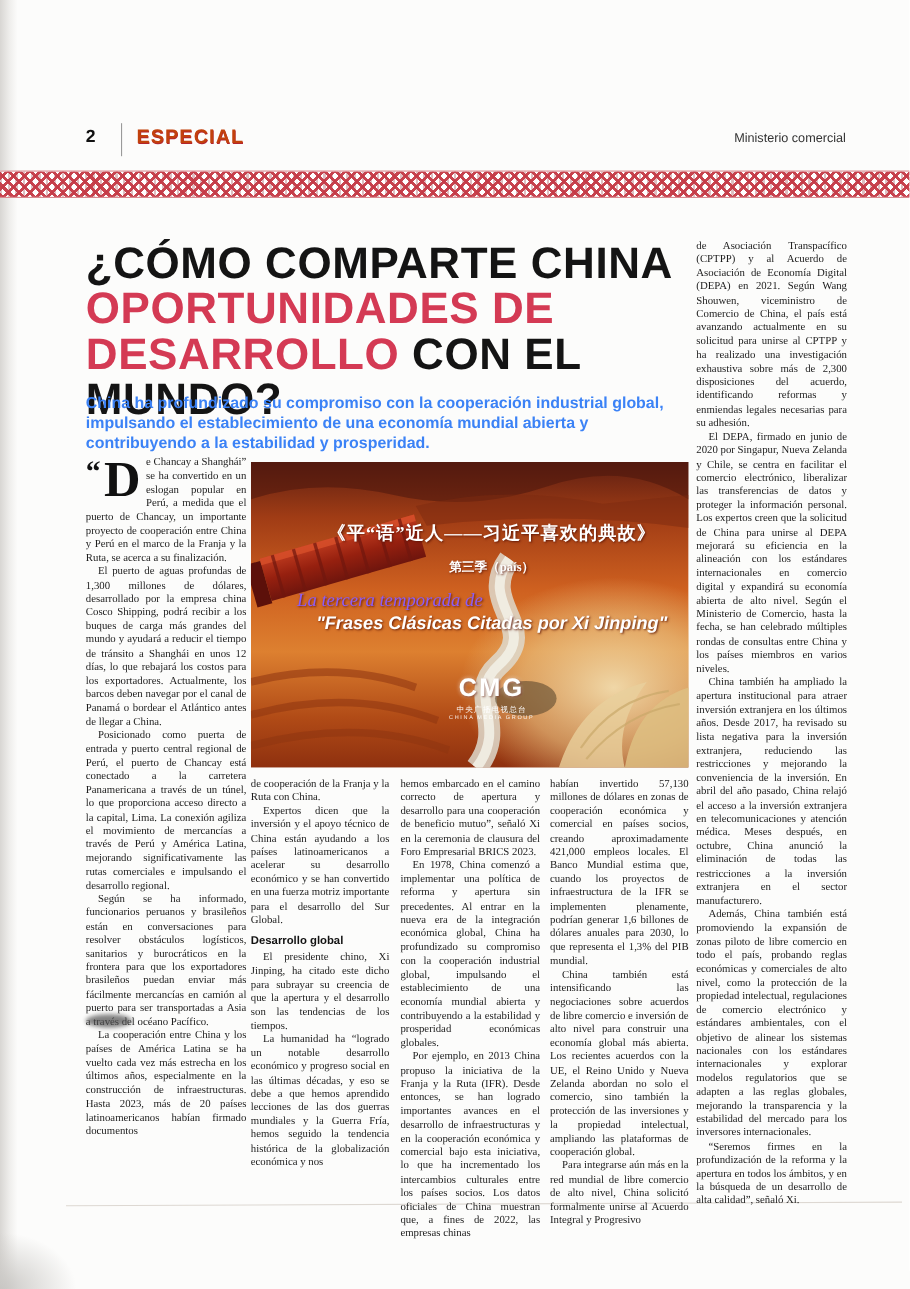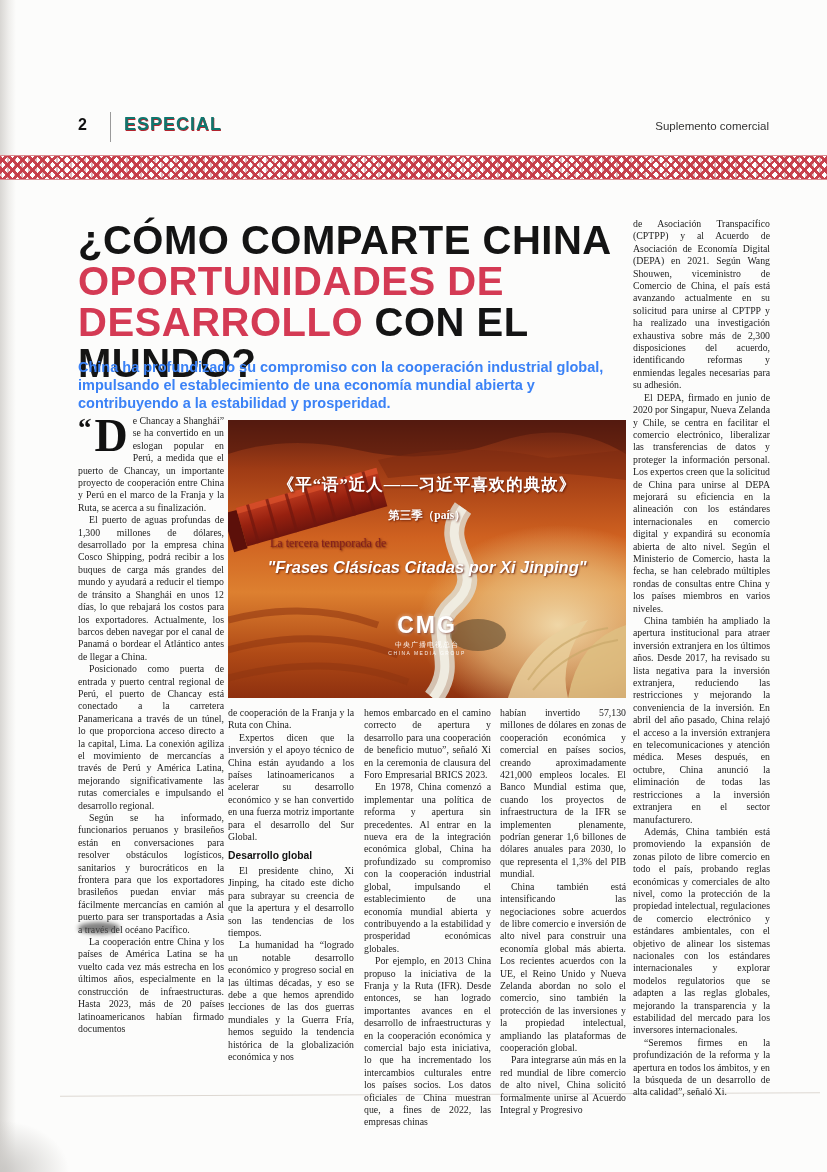--- a/index.html
+++ b/index.html
@@ -11,21 +11,21 @@
   .scan-bottom-line{position:absolute;left:60px;top:1094px;width:760px;height:1px;
     background:#ddd8d2;transform:rotate(-0.25deg);}
   .scan-corner{position:absolute;left:0;top:1120px;width:70px;height:52px;
     background:radial-gradient(ellipse at 0% 100%,#c9c7c4,rgba(255,255,255,0) 70%);}
   
   .header{position:absolute;top:112px;left:78px;right:58px;height:32px;
     font-family:"Liberation Sans",sans-serif;}
   .pagenum{position:absolute;left:0;top:4px;font-size:16px;font-weight:bold;color:#111;}
   .hdr-divider{position:absolute;left:32px;top:0;width:1px;height:30px;background:#9a9a9a;}
   .section{position:absolute;left:46px;top:2px;font-size:18px;font-weight:bold;
-    color:#0f766e;letter-spacing:1px;text-shadow:0.5px 0.5px 0 #b3242e;}
+    color:#c2410c;letter-spacing:1px;text-shadow:0.5px 0.5px 0 #b3242e;}
   .supplement{position:absolute;right:0;top:8px;font-size:11.5px;color:#333;}
   
   .band{position:absolute;top:155px;left:0;width:827px;height:23px;background-color:#fff;
     background-image:
       repeating-linear-gradient(45deg,rgba(197,58,70,0.95) 0 2.6px,rgba(255,255,255,0) 2.6px 7px),
       repeating-linear-gradient(-45deg,rgba(197,58,70,0.95) 0 2.6px,rgba(255,255,255,0) 2.6px 7px),
       repeating-linear-gradient(90deg,rgba(140,25,35,0.28) 0 2px,rgba(255,255,255,0) 2px 7px);
     border-top:1px solid #d98a90;border-bottom:1px solid #d98a90;}
   
   .headline{position:absolute;top:220px;left:78px;width:556px;margin:0;
@@ -48,29 +48,29 @@
   .col5{top:218px;left:633px;width:137px;}
   .subhead{font-family:"Liberation Sans",sans-serif;font-weight:bold;font-size:10.3px;
     margin:7px 0 2px 0;color:#111;}
   .bigquote{float:left;font-size:27px;line-height:22px;font-weight:bold;
     padding:2px 3px 0 0;color:#111;}
   .dropcap{float:left;font-size:46px;line-height:36px;padding:3px 5px 0 0;
     font-weight:600;color:#111;}
   .smudge{position:absolute;top:507px;left:0px;width:42px;height:12px;background:#4e4e4e;
     border-radius:50%;filter:blur(2px);opacity:0.7;}
   
-  .photo{position:absolute;top:420px;left:228px;width:398px;height:278px;overflow:hidden;}
+  .photo{position:absolute;top:420px;left:228px;width:398px;height:278px;overflow:hidden;padding-left:40px;}
   .photo svg{position:absolute;top:0;left:0;}
   .ph-title{position:absolute;top:54px;left:0;width:100%;text-align:center;color:#fff;
     font-size:16.5px;font-weight:bold;letter-spacing:1px;
     text-shadow:1px 1px 2px rgba(90,20,5,0.9);}
   .ph-season{position:absolute;top:88px;left:0;width:100%;text-align:center;color:#fff;
     font-size:11.5px;font-weight:bold;text-shadow:1px 1px 2px rgba(90,20,5,0.9);}
-  .ph-temporada{position:absolute;top:116px;left:42px;color:#7f1d1d;font-size:12px;
-    font-family:"Liberation Serif",serif;
+  .ph-temporada{position:absolute;top:116px;left:42px;color:#8b5cf6;font-size:17px;
+    font-style:italic;font-family:"Liberation Serif",serif;
     text-shadow:1px 1px 2px rgba(90,20,5,0.85);}
   .ph-quote{position:absolute;top:138px;left:0;width:100%;text-align:center;color:#fff;
     font-family:"Liberation Sans",sans-serif;font-size:16.5px;font-weight:bold;
     font-style:italic;text-shadow:1px 1px 2px rgba(90,20,5,0.85);}
   .ph-logo{position:absolute;top:192px;left:0;width:100%;text-align:center;color:#fff;}
   .ph-logo .cmg{font-family:"Liberation Sans",sans-serif;font-size:23px;font-weight:800;
     letter-spacing:2px;text-shadow:0 0 4px rgba(255,255,255,0.6),1px 1px 2px rgba(90,20,5,0.7);}
   .ph-logo .cmg-cn{font-size:7px;letter-spacing:1px;opacity:0.95;margin-top:1px;}
   .ph-logo .cmg-en{font-family:"Liberation Sans",sans-serif;font-size:5px;letter-spacing:1.5px;
     opacity:0.9;}
@@ -80,21 +80,21 @@
 
 <div class="page">
   <div class="scan-left"></div>
   <div class="scan-bottom-line"></div>
   <div class="scan-corner"></div>
 
   <div class="header">
     <span class="pagenum">2</span>
     <span class="hdr-divider"></span>
     <span class="section">ESPECIAL</span>
-    <span class="supplement">Suplemento comercial</span>
+    <span class="supplement">Ministerio comercial</span>
   </div>
 
   <div class="band"></div>
 
   <h1 class="headline"><span class="hl-black">¿CÓMO COMPARTE CHINA</span><br><span class="hl-red">OPORTUNIDADES DE</span><br><span class="hl-red">DESARROLLO</span><span class="hl-black"> CON EL MUNDO?</span></h1>
 
   <p class="standfirst">China ha profundizado su compromiso con la cooperación industrial global, impulsando el establecimiento de una economía mundial abierta y contribuyendo a la estabilidad y prosperidad.</p>
 
   <div class="col col1">
     <p class="first"><span class="bigquote">“</span><span class="dropcap">D</span><span>e Chancay a Shanghái” se ha convertido en un eslogan popular en Perú, a medida que el puerto de Chancay, un importante proyecto de cooperación entre China y Perú en el marco de la Franja y la Ruta, se acerca a su finalización.</span></p>

